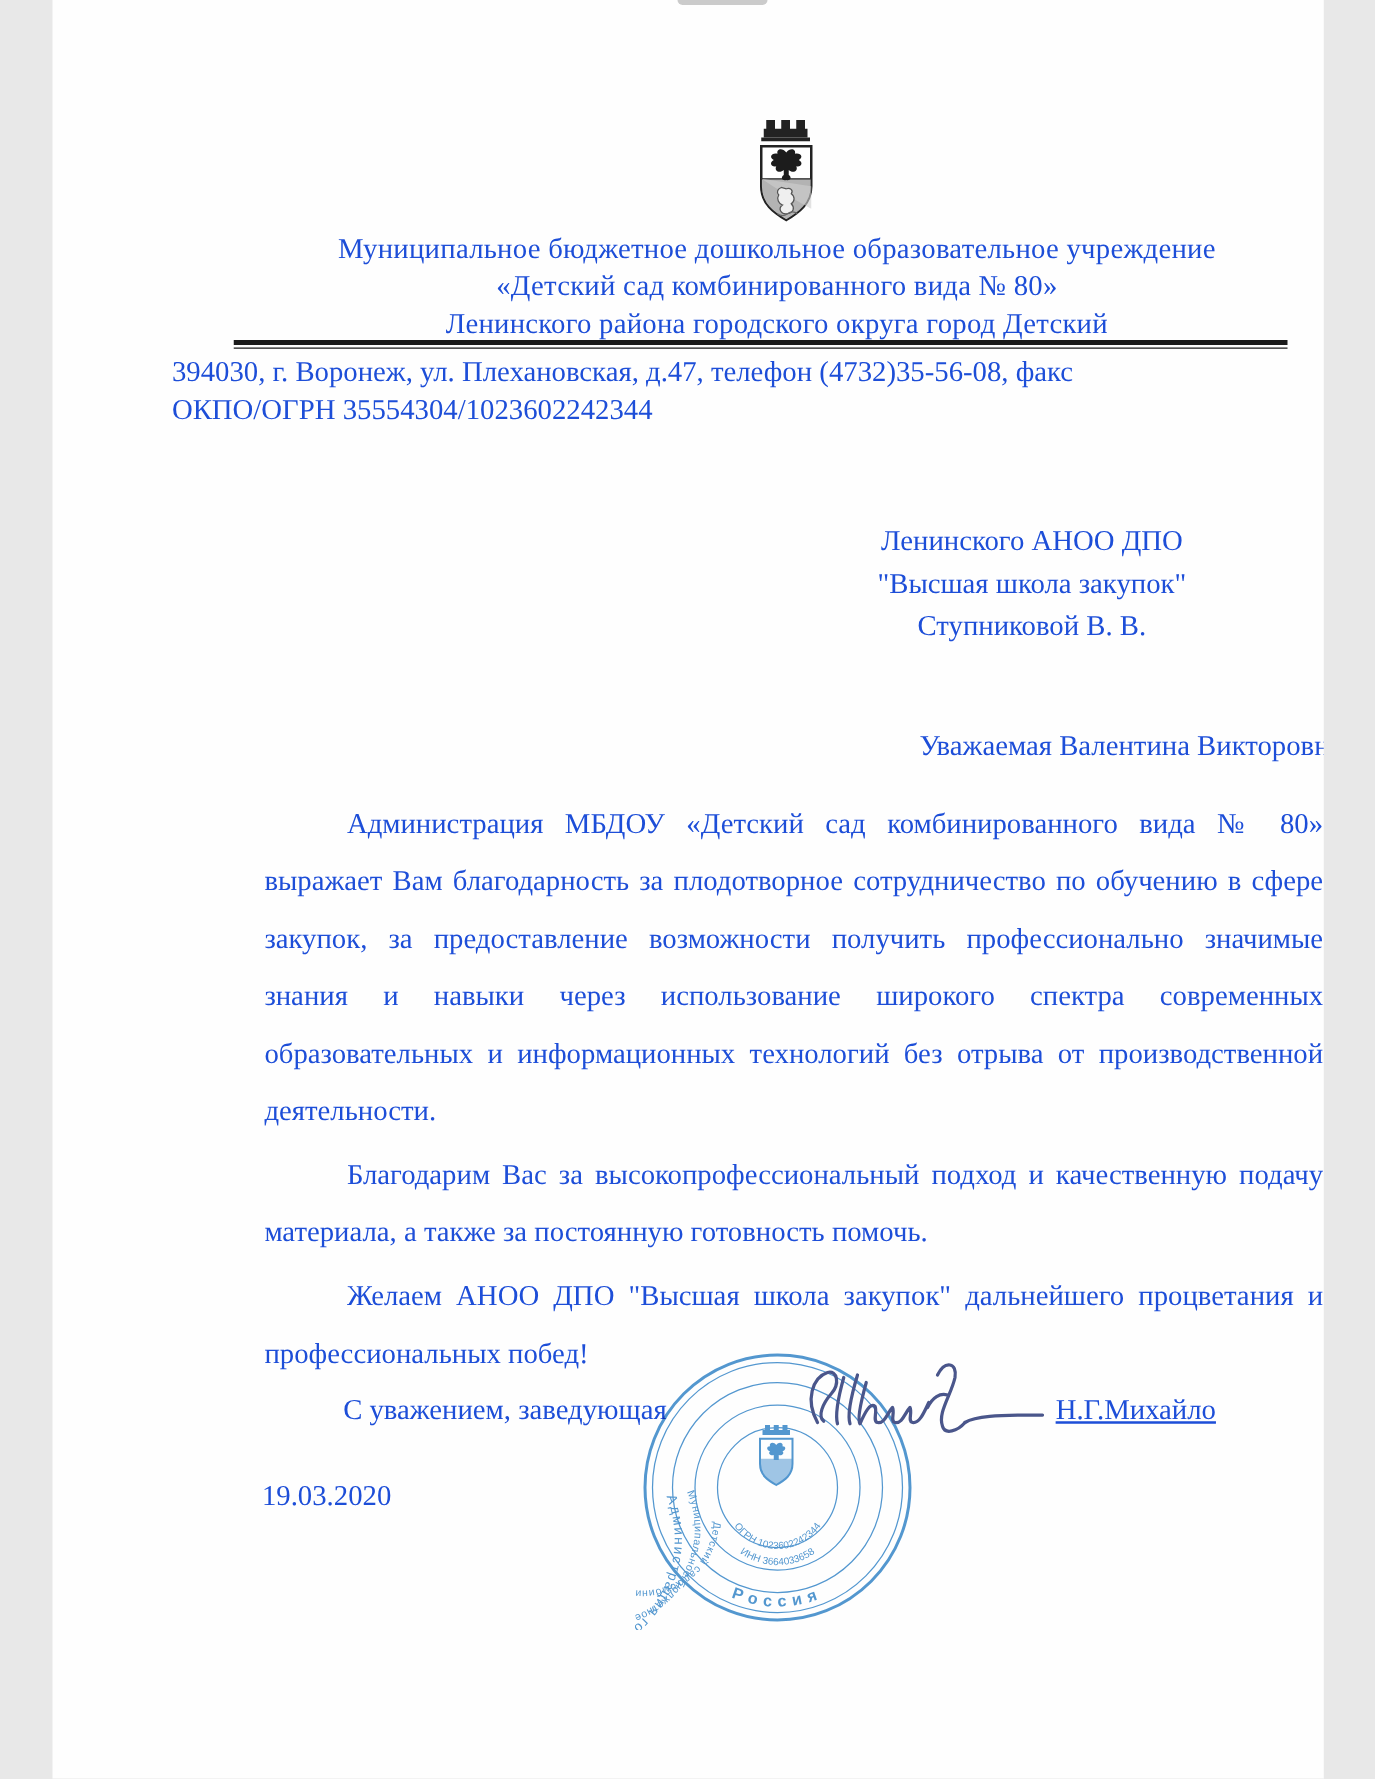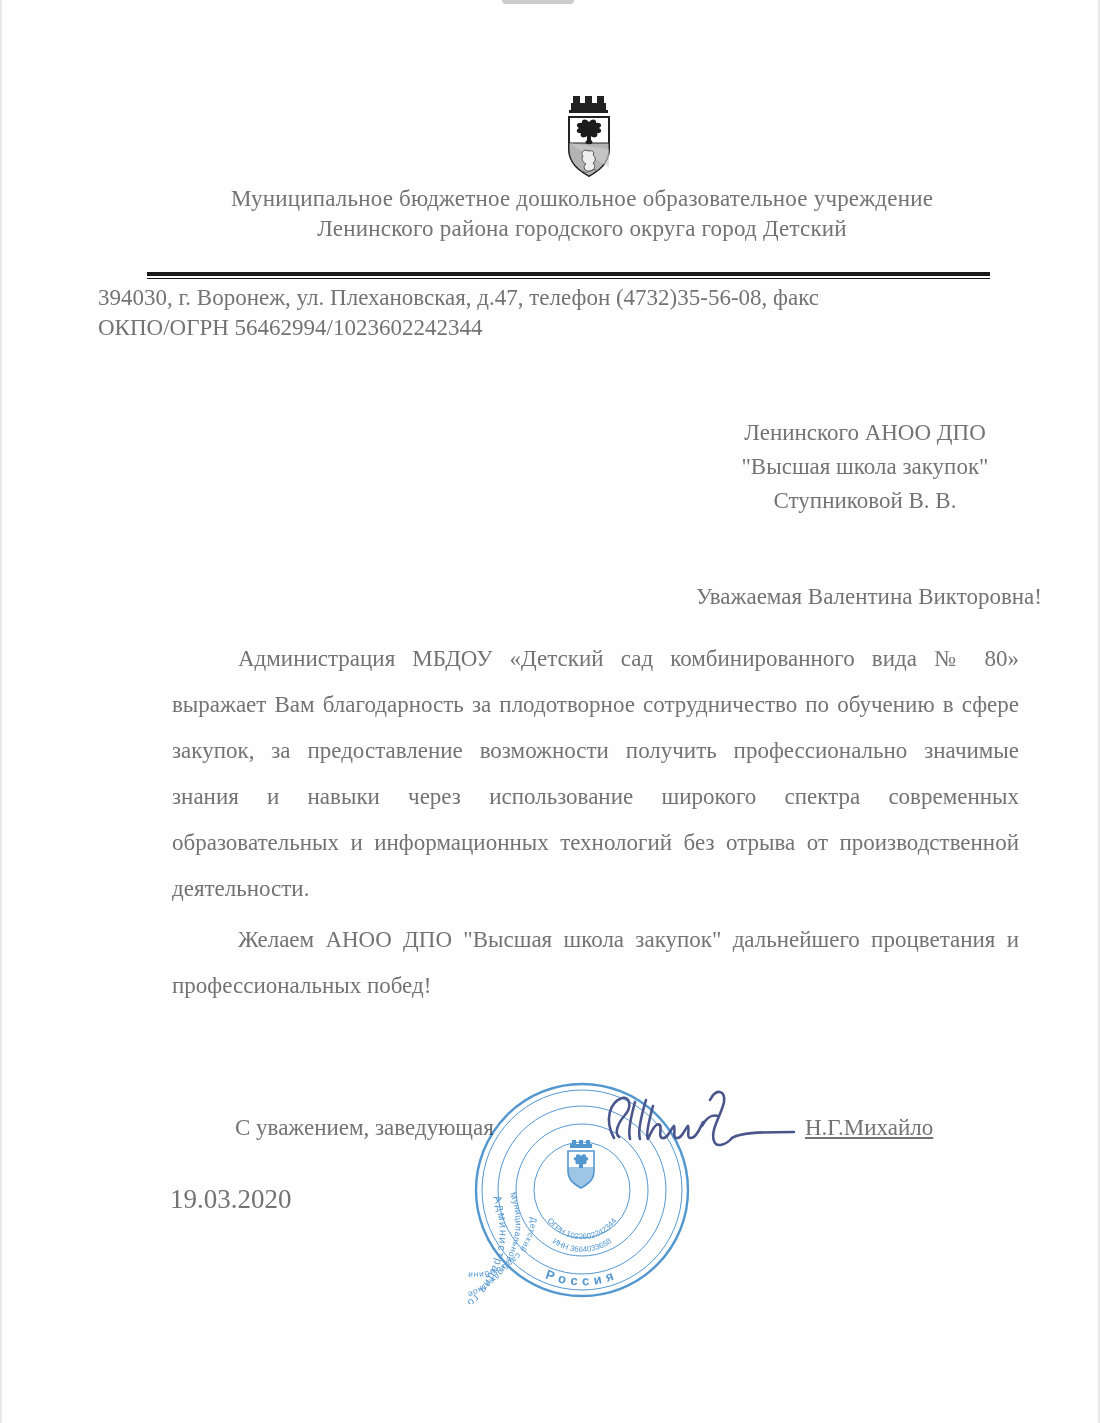--- a/index.html
+++ b/index.html
@@ -1,22 +1,22 @@
 <!DOCTYPE html>
 <html><head>
 <meta charset="utf-8">
 <style>
   html,body{margin:0;padding:0;background:#e8e8e8;}
   .page{
     position:relative;
-    width:1096px;height:1423px;
+    width:1017px;height:1423px;
     margin:0 auto;
     background:#fefefe;
     font-family:"Liberation Serif", serif;
-    color:#737373;
+    color:#1d4ed8;
     overflow:hidden;
   }
   .scan-artifact{
     position:absolute;left:500px;top:0;width:72px;height:4px;
     background:#8f8f8f;opacity:.45;border-radius:0 0 4px 4px;
   }
   .emblem{position:absolute;left:556px;top:94px;width:62px;height:88px;}
   .org-block{
     position:absolute;left:120px;top:184px;width:920px;
     text-align:center;font-size:23px;line-height:30px;
@@ -41,21 +41,21 @@
   }
   .body-text{
     position:absolute;left:165px;top:631px;width:857px;
     font-size:23px;line-height:46px;text-align:justify;
   }
   .body-text p{margin:5px;text-indent:66px;}
   .closing-row{position:absolute;left:0;top:1115px;width:1100px;font-size:23px;}
   .closing-phrase{position:absolute;left:233px;top:0;}
   .closing-name{position:absolute;left:803px;top:0;text-decoration:underline;}
   .signature{position:absolute;left:596px;top:1082px;width:210px;height:84px;z-index:3;}
-  .date-line{position:absolute;left:168px;top:1184px;font-size:27px;}
+  .date-line{position:absolute;left:168px;top:1184px;font-size:23px;}
   .stamp{
     position:absolute;left:466px;top:1076px;width:228px;height:228px;
     z-index:2;opacity:.93;mix-blend-mode:multiply;
   }
   .stamp text{font-family:"Liberation Sans", sans-serif;}
 </style>
 </head>
 <body>
 
 <div class="page">
@@ -73,40 +73,42 @@
     <path d="M11 23 h40 v32 c0 14 -10 21 -20 27 c-10 -6 -20 -13 -20 -27 z" fill="#ffffff" stroke="#222" stroke-width="2"></path>
     <path d="M11 49 h40 v6 c0 14 -10 21 -20 27 c-10 -6 -20 -13 -20 -27 z" fill="#b3b3b3" stroke="#222" stroke-width="1"></path>
     <path d="M11 49 C22 56 36 65 51 73 L51 55 L11 49 Z" fill="#cfcfcf" opacity="0.6"></path>
     <path d="M31 28 C28 24 23 25 24 29 C19 28 17 32 21 34 C17 36 19 40 23 39 C21 43 26 45 29 42 L29 46 C26 48 28 51 31 50 C34 51 36 48 33 46 L33 42 C36 45 41 43 39 39 C43 40 45 36 41 34 C45 32 43 28 38 29 C39 25 34 24 31 28 Z" fill="#1c1c1c"></path>
     <path d="M27 56 c-3 1 -4 4 -2 6 c-2 3 0 7 3 8 c-4 3 -1 8 4 7 c5 -1 6 -5 3 -8 c3 -2 3 -6 0 -8 c2 -3 -1 -5 -4 -4 z" fill="#efefef" stroke="#555" stroke-width="1"></path>
     <path d="M24 77 q4 3 8 0 t8 0" stroke="#666" stroke-width="1" fill="none"></path>
   </svg>
 
   <div class="org-block">
     <div>Муниципальное бюджетное дошкольное образовательное учреждение</div>
+    <div>«Детский сад комбинированного вида № 80»</div>
     <div>Ленинского района городского округа город Детский</div>
   </div>
 
   <div class="rule"></div>
 
   <div class="contact-block">
     <div>394030, г. Воронеж, ул. Плехановская, д.47, телефон (4732)35-56-08, факс</div>
-    <div>ОКПО/ОГРН 56462994/1023602242344</div>
+    <div>ОКПО/ОГРН 35554304/1023602242344</div>
   </div>
 
   <div class="recipient">
     <div>Ленинского АНОО ДПО</div>
     <div>"Высшая школа закупок"</div>
     <div>Ступниковой В. В.</div>
   </div>
 
   <div class="salutation">Уважаемая Валентина Викторовна!</div>
 
   <div class="body-text">
     <p>Администрация МБДОУ «Детский сад комбинированного вида № 80» выражает Вам благодарность за плодотворное сотрудничество по обучению в сфере закупок, за предоставление возможности получить профессионально значимые знания и навыки через использование широкого спектра современных образовательных и информационных технологий без отрыва от производственной деятельности.</p>
+    <p>Благодарим Вас за высокопрофессиональный подход и качественную подачу материала, а также за постоянную готовность помочь.</p>
     <p>Желаем АНОО ДПО "Высшая школа закупок" дальнейшего процветания и профессиональных побед!</p>
   </div>
 
   <div class="closing-row">
     <span class="closing-phrase">С уважением, заведующая</span>
     <span class="closing-name">Н.Г.Михайло</span>
   </div>
 
   <svg class="signature" viewBox="0 0 210 84" aria-hidden="true">
     <g fill="none" stroke="#4a568b" stroke-width="2.6" stroke-linecap="round" stroke-linejoin="round">

